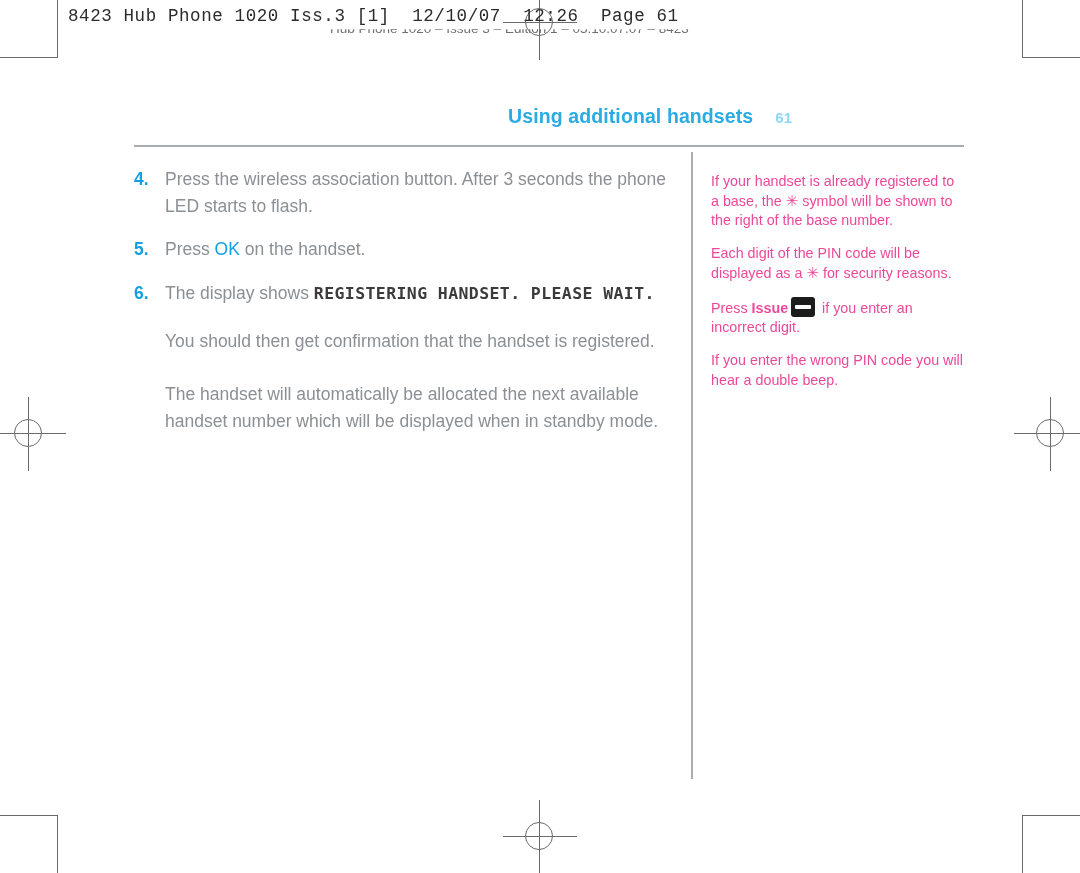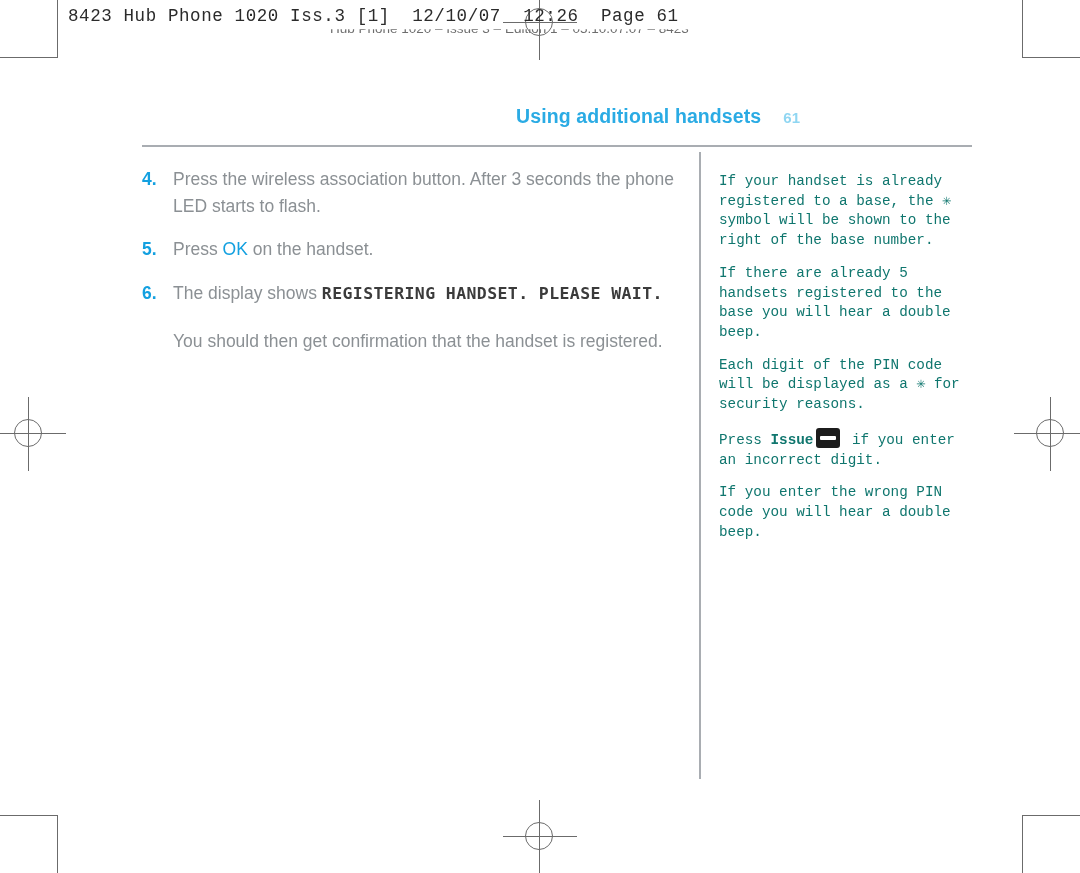--- a/index.html
+++ b/index.html
@@ -84,21 +84,21 @@
     font-family: "Liberation Sans", sans-serif;
     font-size: 13.5px;
     color: #6d6d6d;
     white-space: pre;
     clip-path: inset(55% 0 0 0);
   }
 
   
   .page {
     position: absolute;
-    left: 17px; top: 0;
+    left: 9px; top: 0;
     width: 908px; height: 873px;
   }
 
   .running-head {
     position: absolute;
     right: 125px;
     top: 105px;
     display: flex;
     align-items: baseline;
     gap: 22px;
@@ -178,24 +178,23 @@
     max-width: 520px;
   }
   .para.tight { margin-bottom: 26px; }
 
   
   .side-col {
     position: absolute;
     left: 702px;
     top: 172px;
     width: 255px;
-    color: #0f766e;
+    color: #ec4899;
     font-size: 14.3px;
     line-height: 1.38;
-    font-family: Liberation Mono, monospace;
   }
   .note {
     margin-bottom: 13px;
   }
   .note b {
     font-weight: bold;
   }
   .star {
     font-size: 15px;
     line-height: 1;
@@ -277,27 +276,27 @@
       <div class="step-body"><span>Press </span><b class="accent">OK</b><span> on the handset.</span></div>
     </div>
 
     <div class="step" style="margin-bottom:22px;">
       <div class="step-num">6.</div>
       <div class="step-body"><span>The display shows </span><span class="lcd">REGISTERING HANDSET. PLEASE WAIT.</span></div>
     </div>
 
     <div class="para tight">You should then get confirmation that the handset is registered.</div>
 
+    <div class="para">The handset will automatically be allocated the next available handset number which will be displayed when in standby mode.</div>
   </div>
 
   <div class="side-col">
 
     <div class="note"><span>If your handset is already registered to a base, the </span><span class="star">✳</span><span> symbol will be shown to the right of the base number.</span></div>
 
-    <div class="note"><span>If there are already 5 handsets registered to the base you will hear a double beep.</span></div>
 
     <div class="note"><span>Each digit of the PIN code will be displayed as a </span><span class="star">✳</span><span> for security reasons.</span></div>
 
     <div class="note"><span>Press </span><b>Issue</b><span class="keycap"></span><span> if you enter an incorrect digit.</span></div>
 
     <div class="note"><span>If you enter the wrong PIN code you will hear a double beep.</span></div>
   </div>
 
 </div>
 

